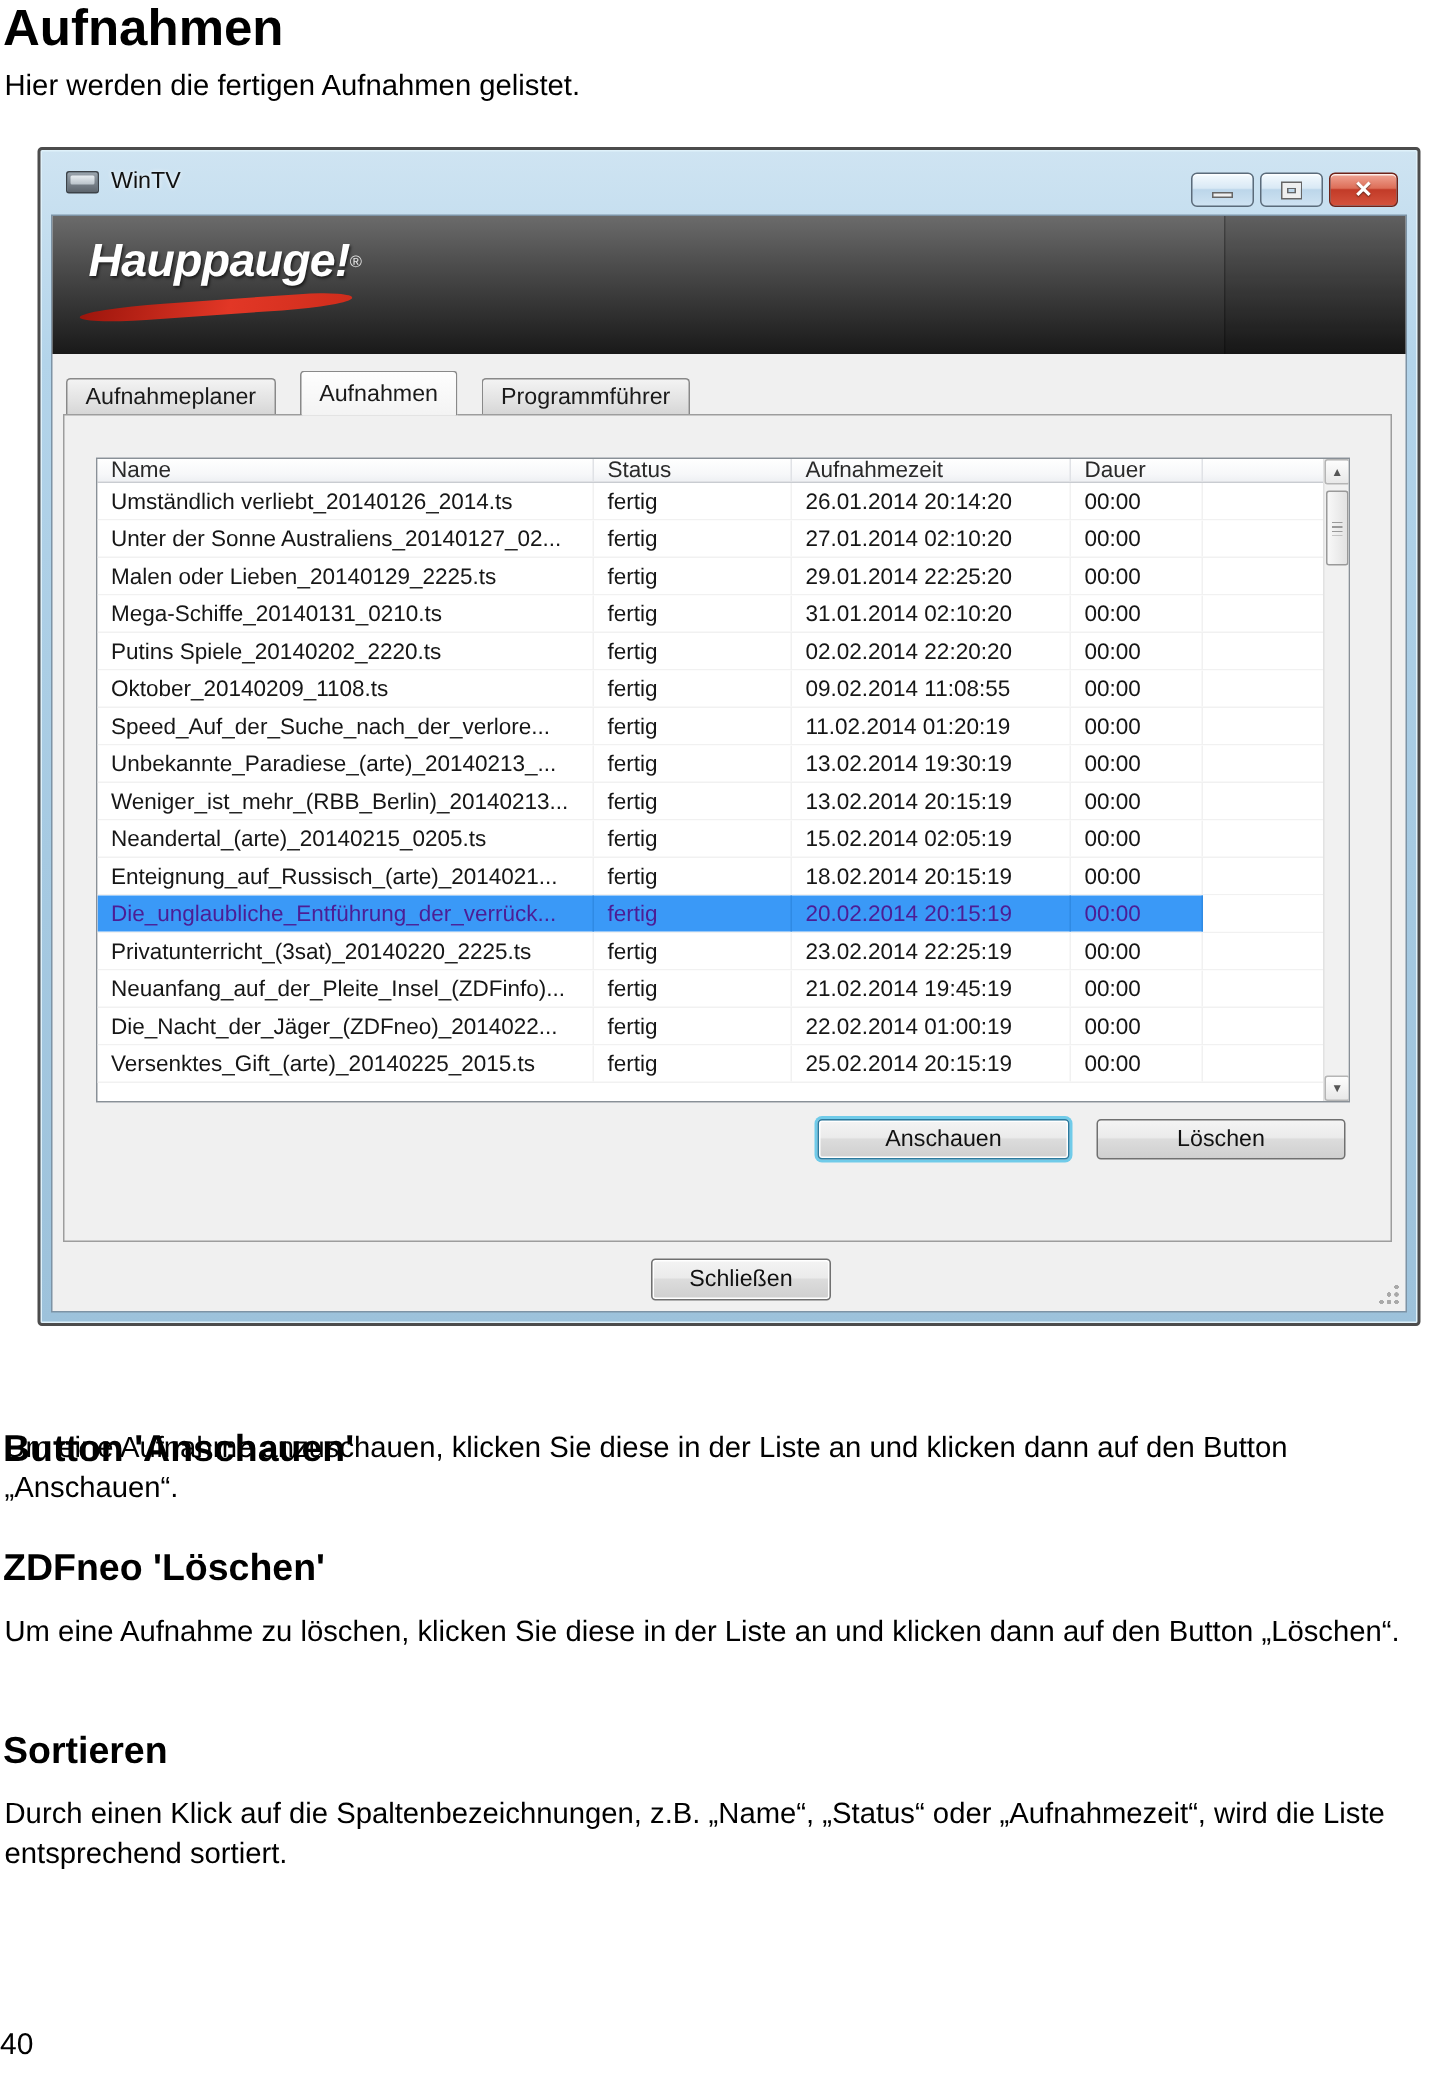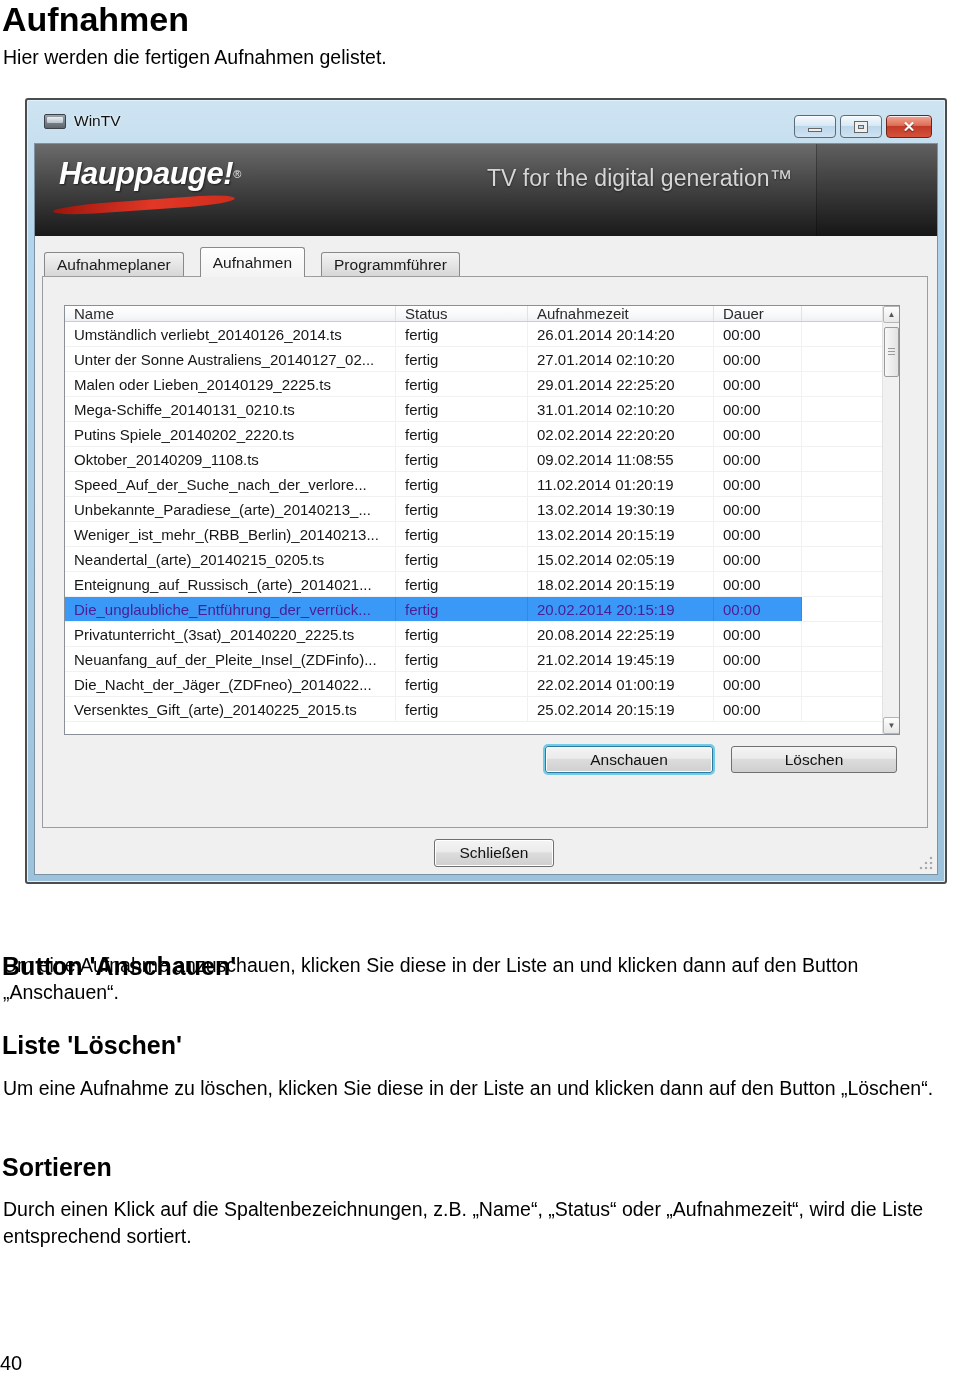--- a/index.html
+++ b/index.html
@@ -148,21 +148,20 @@
   </div>
 
   <div class="client">
     <div class="banner">
       <div class="banner-right"></div>
       <div class="banner-seam"></div>
       <div class="logo">
         <span class="logo-text">Hauppauge!</span><span class="logo-mark">®</span>
         <div class="swoosh"></div>
       </div>
-      <div class="tagline">TV for the digital generation™</div>
     </div>
 
     <div class="tabs">
       <div class="tab">
           <span>Aufnahmeplaner</span>
         </div>
       <div class="tab active">
           <span>Aufnahmen</span>
         </div>
       <div class="tab">
@@ -272,21 +271,21 @@
     <div class="lv-cell c-name">Die_unglaubliche_Entführung_der_verrück...</div>
     <div class="lv-cell c-status">fertig</div>
     <div class="lv-cell c-time">20.02.2014 20:15:19</div>
     <div class="lv-cell c-dur">00:00</div>
     <div class="lv-cell c-fill"></div>
   </div>
 
   <div class="lv-row">
     <div class="lv-cell c-name">Privatunterricht_(3sat)_20140220_2225.ts</div>
     <div class="lv-cell c-status">fertig</div>
-    <div class="lv-cell c-time">20.08.2014 22:25:19</div>
+    <div class="lv-cell c-time">23.02.2014 22:25:19</div>
     <div class="lv-cell c-dur">00:00</div>
     <div class="lv-cell c-fill"></div>
   </div>
 
   <div class="lv-row">
     <div class="lv-cell c-name">Neuanfang_auf_der_Pleite_Insel_(ZDFinfo)...</div>
     <div class="lv-cell c-status">fertig</div>
     <div class="lv-cell c-time">21.02.2014 19:45:19</div>
     <div class="lv-cell c-dur">00:00</div>
     <div class="lv-cell c-fill"></div>
@@ -323,19 +322,19 @@
     </div>
 
     <div class="btn btn-close-dlg">Schließen</div>
     <div class="grip"></div>
   </div>
 </div>
 
 <div class="h2 h2-a">Button 'Anschauen'</div>
 <div class="sec-p p-a">Um eine Aufnahme anzuschauen, klicken Sie diese in der Liste an und klicken dann auf den Button „Anschauen“.</div>
 
-<div class="h2 h2-b">Liste 'Löschen'</div>
+<div class="h2 h2-b">ZDFneo 'Löschen'</div>
 <div class="sec-p p-b">Um eine Aufnahme zu löschen, klicken Sie diese in der Liste an und klicken dann auf den Button „Löschen“.</div>
 
 <div class="h2 h2-c">Sortieren</div>
 <div class="sec-p p-c">Durch einen Klick auf die Spaltenbezeichnungen, z.B. „Name“, „Status“ oder „Aufnahmezeit“, wird die Liste entsprechend sortiert.</div>
 
 <div class="pagenum">40</div>
 
 </body></html>

